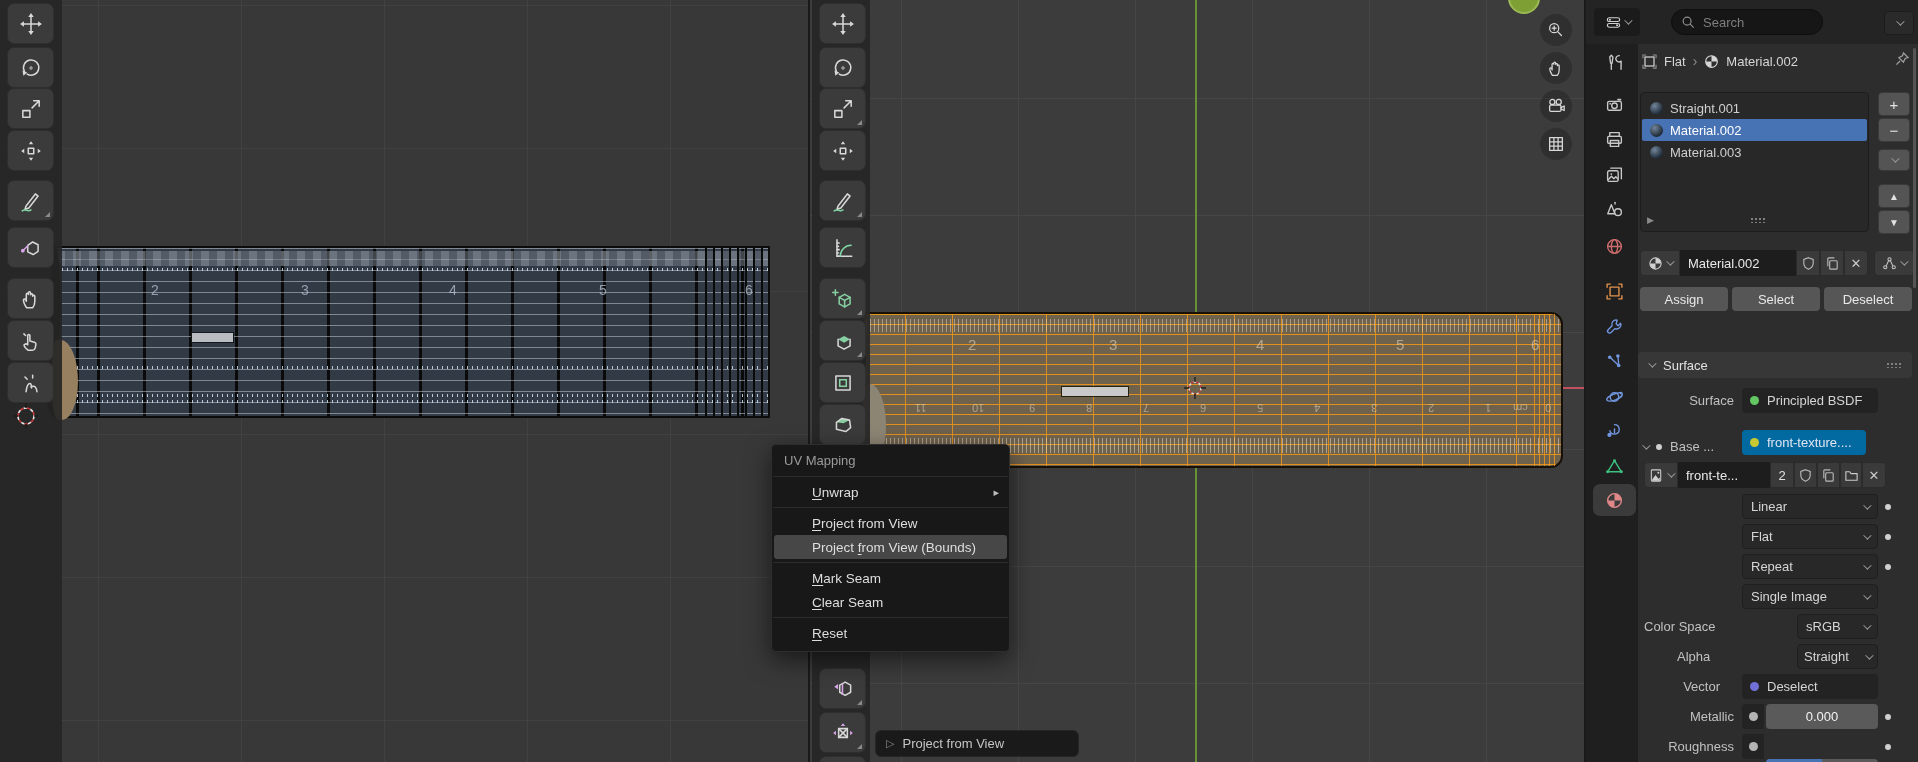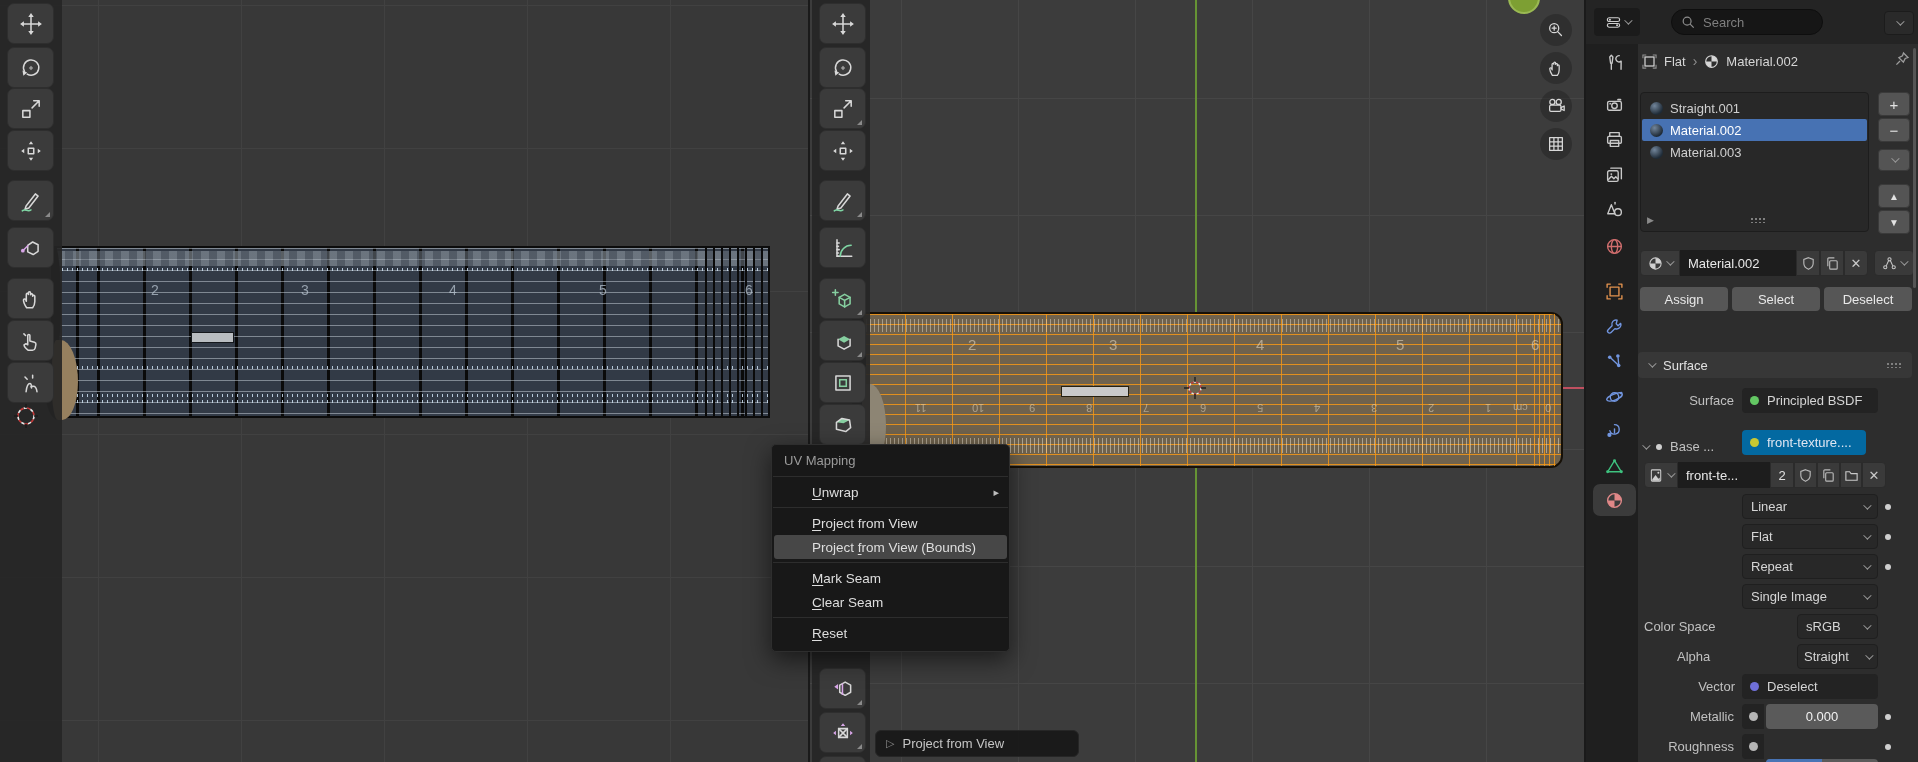--- a/index.html
+++ b/index.html
@@ -718,21 +718,21 @@
     <div class="wgt dd" style="left:211px;top:614px;width:81px;">
       <span>sRGB</span>
         <span class="chev down sm"></span>
     </div>
     <div class="lbl" style="left:58px;top:644px;margin-left:33px;">Alpha</div>
     <div class="wgt dd" style="left:211px;top:644px;width:81px;padding:0 6px;">
       <span>Straight</span>
         <span class="chev down sm"></span>
     </div>
 
-    <div class="lbl r" style="left:55px;top:674px;width:94px;">Vector</div>
+    <div class="lbl r" style="left:40px;top:674px;width:94px;">Vector</div>
     <div class="wgt dark" style="left:156px;top:674px;width:136px;">
       <span class="dot" style="background:#7070d8;"></span>
       <span>Deselect</span>
     </div>
 
     <div class="lbl r" style="left:54px;top:704px;width:94px;">Metallic</div>
     <div class="socket abs" style="left:156px;top:704px;width:22px;height:25px;">
         <i></i>
       </div>
     <div class="slider wgt abs" style="left:180px;top:704px;width:112px;">

